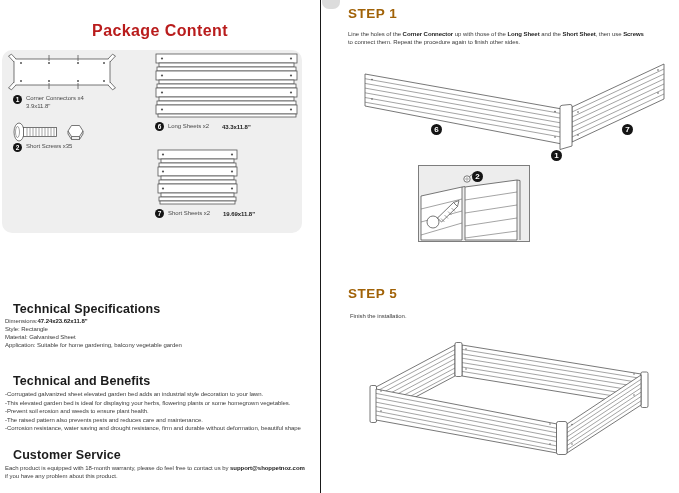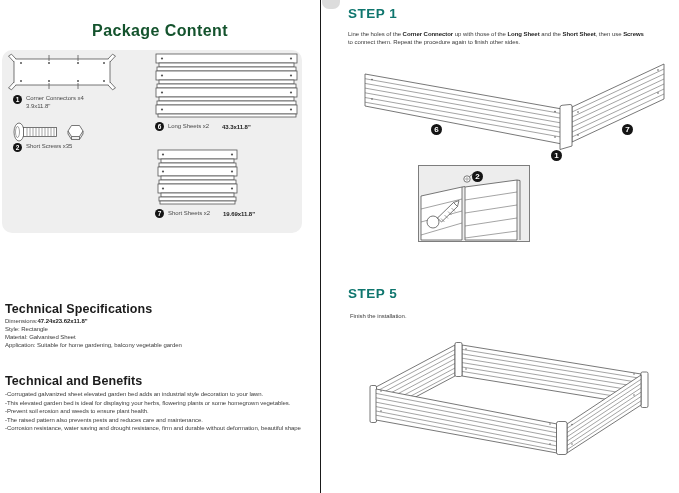--- a/index.html
+++ b/index.html
@@ -6,49 +6,49 @@
   html,body { background:#fff; }
   .page {
     position:relative; width:679px; height:493px; background:#ffffff;
     font-family:"Liberation Sans","DejaVu Sans",sans-serif; color:#333;
     overflow:hidden;
   }
 
   
   .left-page { position:absolute; left:0; top:0; width:320px; height:493px; overflow:hidden; }
   .page-title { position:absolute; left:0; top:22px; width:320px; text-align:center;
-    font-size:16px; font-weight:600; letter-spacing:.4px; color:#14532d; }
+    font-size:16px; font-weight:600; letter-spacing:.4px; color:#b91c1c; }
   .package-box { position:absolute; left:2px; top:50px; width:300px; height:183px;
     background:#efefef; border-radius:10px; }
 
   .badge { display:inline-flex; align-items:center; justify-content:center;
     background:#141414; color:#fff; border-radius:50%; font-weight:bold; flex:none; }
   .badge.sm { width:9px; height:9px; font-size:6.5px; }
   .badge.lg { position:absolute; width:11px; height:11px; font-size:8px; }
 
   .item-row { position:absolute; display:flex; align-items:flex-start; gap:4px; }
   .item-text { font-size:6px; color:#4a4a4a; line-height:7.6px; letter-spacing:-.05px; white-space:nowrap; }
   .item-dim-bold { font-size:6px; font-weight:bold; color:#222; margin-left:9px; letter-spacing:-.05px; }
 
   .sect { position:absolute; left:5px; width:314px; }
-  .sect h2 { font-size:12.5px; font-weight:700; color:#1c1c1c; letter-spacing:.1px; }
+  .sect h2 { font-size:12.5px; font-weight:700; color:#1c1c1c; letter-spacing:.1px;margin-left:8px; }
   .body-line { font-size:6px; color:#3c3c3c; letter-spacing:-.05px; white-space:nowrap; }
   .specs .body-line { line-height:7.9px; }
   .features .body-line { line-height:8.6px; }
   .service .body-line { line-height:8px; }
   .sect .gap { height:2px; }
   .body-line b { color:#1b1b1b; }
 
   
   .divider { position:absolute; left:320px; top:0; width:1.2px; height:493px; background:#1a1a1a; }
   .corner-artifact { position:absolute; left:321.5px; top:-9px; width:18px; height:18px;
     background:#dcdcdc; border-radius:7px; }
 
   
-  .step-heading { position:absolute; font-size:13.5px; font-weight:600; letter-spacing:.5px; color:#0f766e; }
+  .step-heading { position:absolute; font-size:13.5px; font-weight:600; letter-spacing:.5px; color:#a16207; }
   .step-text { position:absolute; font-size:6px; color:#444; letter-spacing:-.05px; }
   .step-text .body-line { white-space:nowrap; line-height:8px; }
 
   .inset-box { position:absolute; left:418px; top:165px; width:112px; height:77px;
     background:#ededed; border:1px solid #7d7d7d; }
 
   
   svg { position:absolute; overflow:visible; }
   .ln { stroke:#555; stroke-width:0.8; fill:none; }
   .ln-t { stroke:#666; stroke-width:0.6; fill:none; }
@@ -173,20 +173,26 @@
     <div class="sect features" style="top:374px;">
       <h2>Technical and Benefits</h2>
       <div class="gap"></div>
       <p class="body-line">-Corrugated galvanized sheet elevated garden bed adds an industrial style decoration to your lawn.</p>
       <p class="body-line">-This elevated garden bed is ideal for displaying your herbs, flowering plants or some homegrown vegetables.</p>
       <p class="body-line">-Prevent soil erosion and weeds to ensure plant health.</p>
       <p class="body-line">-The raised pattern also prevents pests and reduces care and maintenance.</p>
       <p class="body-line">-Corrosion resistance, water saving and drought resistance, firm and durable without deformation, beautiful shape</p>
     </div>
 
+    <div class="sect service" style="top:448px;">
+      <h2>Customer Service</h2>
+      <div class="gap"></div>
+      <p class="body-line"><span>Each product is equipped with 18-month warranty, please do feel free to contact us by </span><b>support@shoppetnoz.com</b></p>
+      <p class="body-line">if you have any problem about this product.</p>
+    </div>
   </div>
 
   <div class="corner-artifact"></div>
   <div class="divider"></div>
 
   <div class="step-heading" style="left:348px;top:6px;">STEP 1</div>
   <div class="step-text" style="left:348px;top:30px;">
     <p class="body-line"><span>Line the holes of the </span><b>Corner Connector</b><span> up with those of the </span><b>Long Sheet</b><span> and the </span><b>Short Sheet</b><span>, then use </span><b>Screws</b></p>
     <p class="body-line">to connect them. Repeat the procedure again to finish other sides.</p>
   </div>

